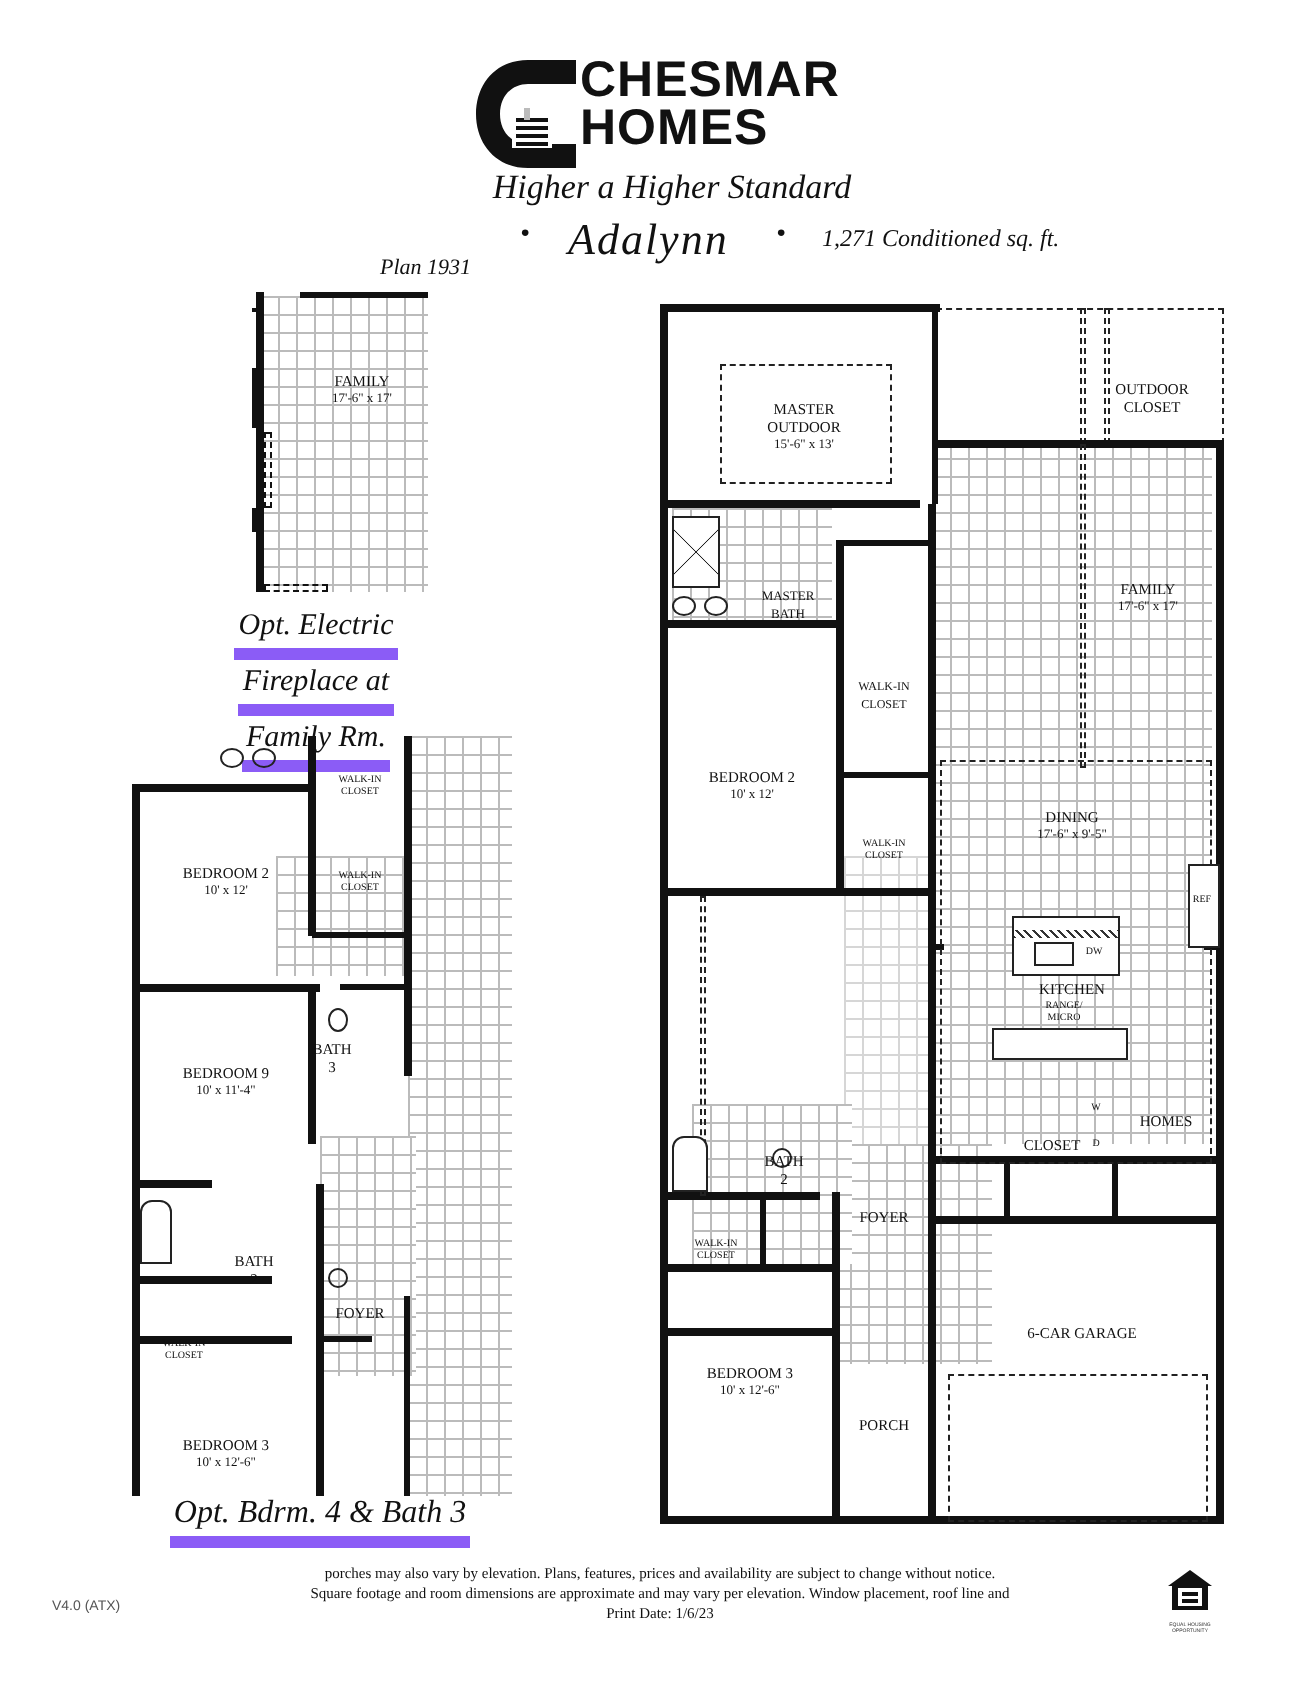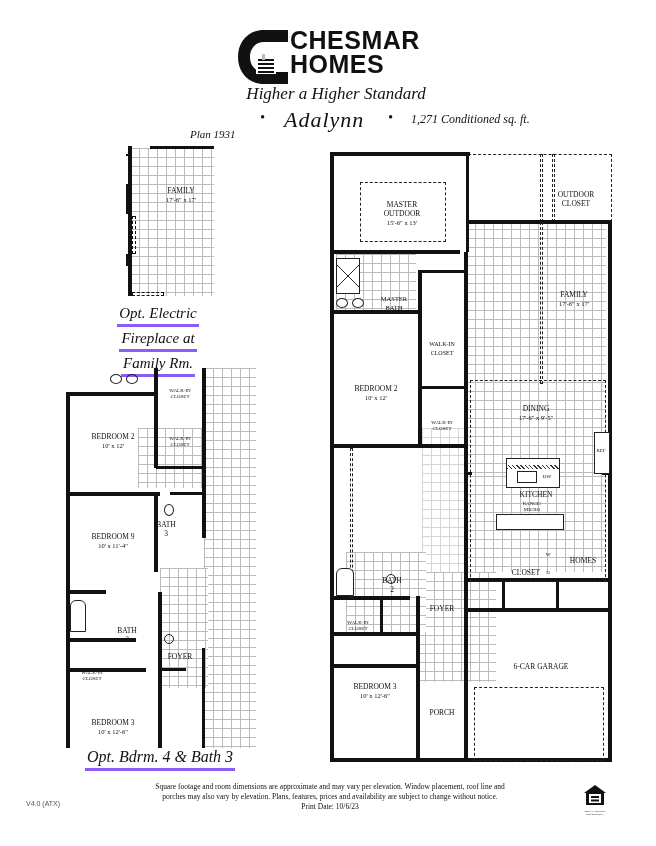--- a/index.html
+++ b/index.html
@@ -14,21 +14,21 @@
   .dot{font-size:14px;top:2px;}
   .plan-name{left:104px;top:-1px;font-size:22px;letter-spacing:1px;}
   .sqft{left:231px;top:4px;font-size:12px;}
   .grid{background-color:#fff;background-image:linear-gradient(#bbb 1px,transparent 1px),linear-gradient(90deg,#bbb 1px,transparent 1px);background-size:9px 9px;}
   .wall{position:absolute;background:#111;}
   .room{position:absolute;font-family:"Liberation Serif",serif;text-align:center;font-size:7.5px;line-height:9px;color:#111;}
   .room .dim{font-size:6.5px;}
   .small{font-size:5px;line-height:6px;}
   .dash{position:absolute;border:1px dashed #222;}
   .caption{font-style:italic;font-size:15px;line-height:22px;text-align:center;}
-  .caption div{border-bottom:3px solid #8b5cf6;display:inline-block;padding:0 2px;}
+  .caption div{border-bottom:6px solid #8b5cf6;display:inline-block;padding:0 2px;}
   .footer{left:110px;top:782px;width:440px;text-align:center;font-size:7.5px;line-height:10px;}
   .version{left:26px;top:800px;font-family:"Liberation Sans",sans-serif;font-size:7px;color:#555;}
   .eho{left:583px;top:784px;width:24px;height:28px;}
 </style>
 </head>
 <body>
 
 <div class="abs logo-wrap">
   <svg width="52" height="58" viewBox="0 0 52 58" style="position:absolute;left:0;top:0;">
     <path d="M28 2 C12 2 2 14 2 29 C2 44 12 56 28 56 L52 56 L52 44 L28 44 C20 44 14 38 14 29 C14 20 20 14 28 14 L52 14 L52 2 Z" fill="#111"></path>
@@ -274,23 +274,23 @@
   </div>
   <div class="room" style="left:96px;top:556px;width:40px;">
     <div>PORCH</div>
   </div>
   <div class="room" style="left:150px;top:510px;width:130px;">
     <div>6-CAR GARAGE</div>
   </div>
 </div>
 
 <div class="abs footer">
+  <div>porches may also vary by elevation. Plans, features, prices and availability are subject to change without notice.</div>
   <div>Square footage and room dimensions are approximate and may vary per elevation. Window placement, roof line and</div>
-  <div>porches may also vary by elevation. Plans, features, prices and availability are subject to change without notice.</div>
-  <div>Print Date: 10/6/23</div>
+  <div>Print Date: 1/6/23</div>
 </div>
 <div class="abs version">V4.0  (ATX)</div>
 <div class="abs eho">
   <svg width="24" height="22" viewBox="0 0 24 22">
     <path d="M12 1 L23 9 L21 9 L21 21 L3 21 L3 9 L1 9 Z" fill="#111"></path>
     <rect x="6" y="10" width="12" height="9" fill="#fff"></rect>
     <rect x="8" y="12" width="8" height="2" fill="#111"></rect>
     <rect x="8" y="15.5" width="8" height="2" fill="#111"></rect>
   </svg>
   <div style="font-family:'Liberation Sans',sans-serif;font-size:2.5px;line-height:3px;text-align:center;color:#333;">EQUAL HOUSING OPPORTUNITY</div>

